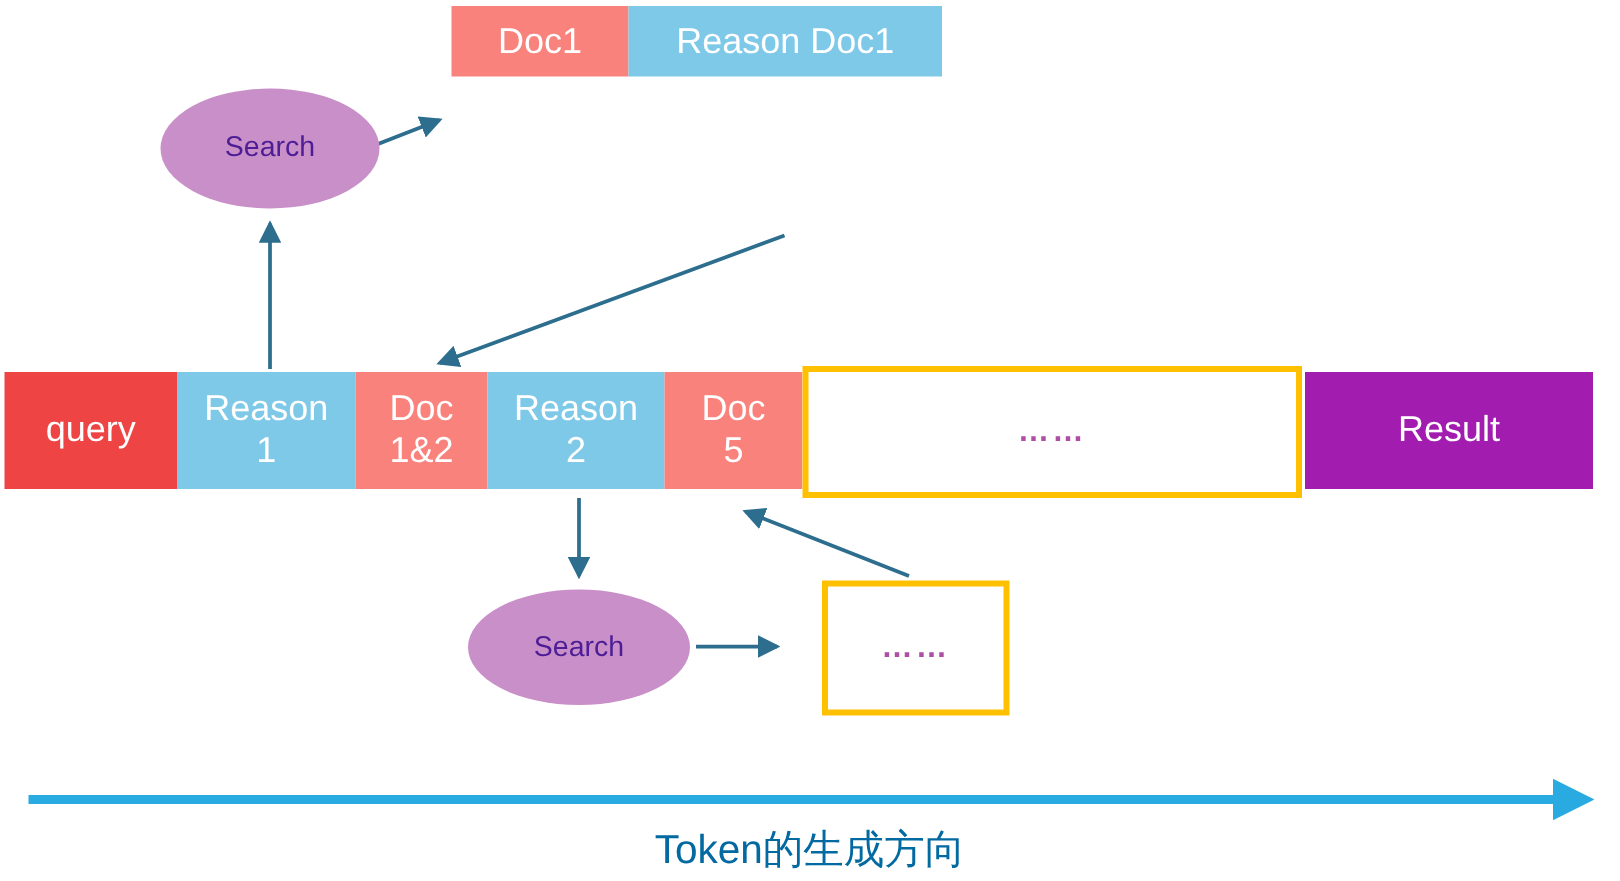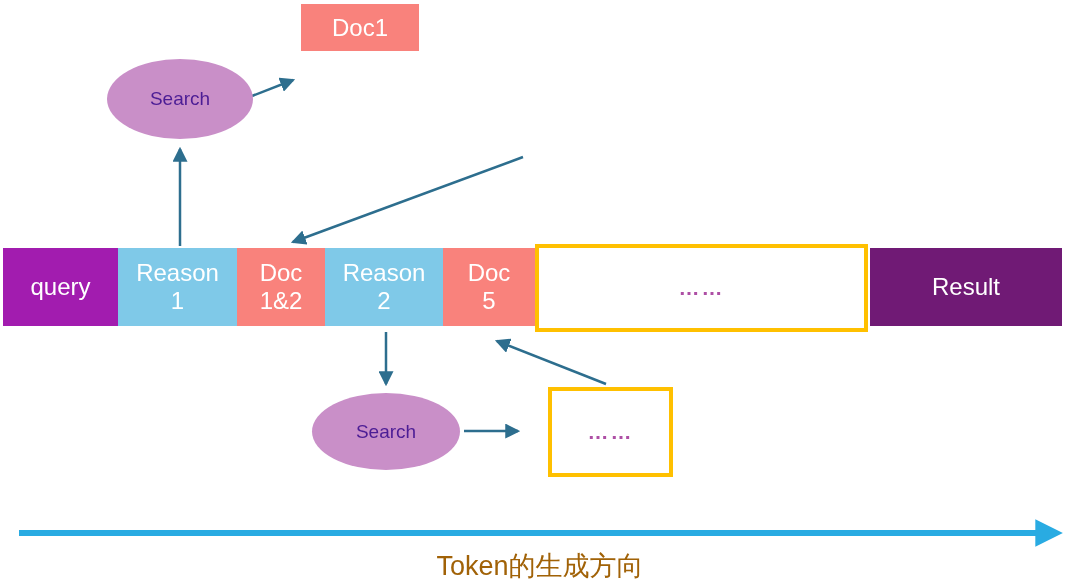--- a/index.html
+++ b/index.html
@@ -58,26 +58,26 @@
     height: 78px;
     display: flex;
     align-items: center;
     justify-content: center;
     text-align: center;
     color: #ffffff;
     font-size: 24px;
     line-height: 1.18;
     white-space: pre-line;
   }
-  .seg.query   { left: 3px;   width: 115px; background: #a21caf; }
+  .seg.query   { left: 3px;   width: 115px; background: #ef4444; }
   .seg.reason1 { left: 118px; width: 119px; background: #7FC9E8; }
   .seg.doc12   { left: 237px; width: 88px;  background: #F9827C; }
   .seg.reason2 { left: 325px; width: 118px; background: #7FC9E8; }
   .seg.doc5    { left: 443px; width: 92px;  background: #F9827C; }
-  .seg.result  { left: 870px; width: 192px; background: #701a75; }
+  .seg.result  { left: 870px; width: 192px; background: #a21caf; }
 
   .dots-box {
     position: absolute;
     background: #ffffff;
     border: 4px solid #FFC000;
     box-sizing: border-box;
     display: flex;
     align-items: center;
     justify-content: center;
     color: #AE4FA5;
@@ -87,21 +87,21 @@
   }
   .dots-box.inline { left: 535px; top: 244px; width: 333px; height: 88px; z-index: 2; }
   .dots-box.lower  { left: 548px; top: 387px; width: 125px; height: 90px; }
 
   .caption {
     position: absolute;
     left: 0; top: 548px;
     width: 100%;
     text-align: center;
     font-size: 27px;
-    color: #a16207;
+    color: #0369a1;
   }
 </style>
 </head>
 <body>
 
 <div class="canvas">
 
   <svg class="arrows" width="1080" height="587" viewBox="0 0 1080 587" xmlns="http://www.w3.org/2000/svg">
     <defs>
       <marker id="ah-teal" viewBox="0 0 10 10" refX="8.5" refY="5" markerWidth="6" markerHeight="6" orient="auto">
@@ -116,20 +116,21 @@
     <line class="teal-line" x1="523" y1="157" x2="293" y2="242" marker-end="url(#ah-teal)"></line>
     <line class="teal-line" x1="386" y1="332" x2="386" y2="384" marker-end="url(#ah-teal)"></line>
     <line class="teal-line" x1="464" y1="431" x2="518" y2="431" marker-end="url(#ah-teal)"></line>
     <line class="teal-line" x1="606" y1="384" x2="497" y2="341" marker-end="url(#ah-teal)"></line>
     <line class="cyan-line" x1="19" y1="533" x2="1056" y2="533" marker-end="url(#ah-cyan)"></line>
   </svg>
 
   <div class="doc-table">
     <div class="doc-row">
       <div class="cell doc-cell">Doc1</div>
+      <div class="cell reason-cell">Reason Doc1</div>
     </div>
     <div class="doc-row">
     </div>
   </div>
 
   <div class="ellipse top">Search</div>
 
   <div class="seg query">query</div>
   <div class="seg reason1">Reason
 1</div>

